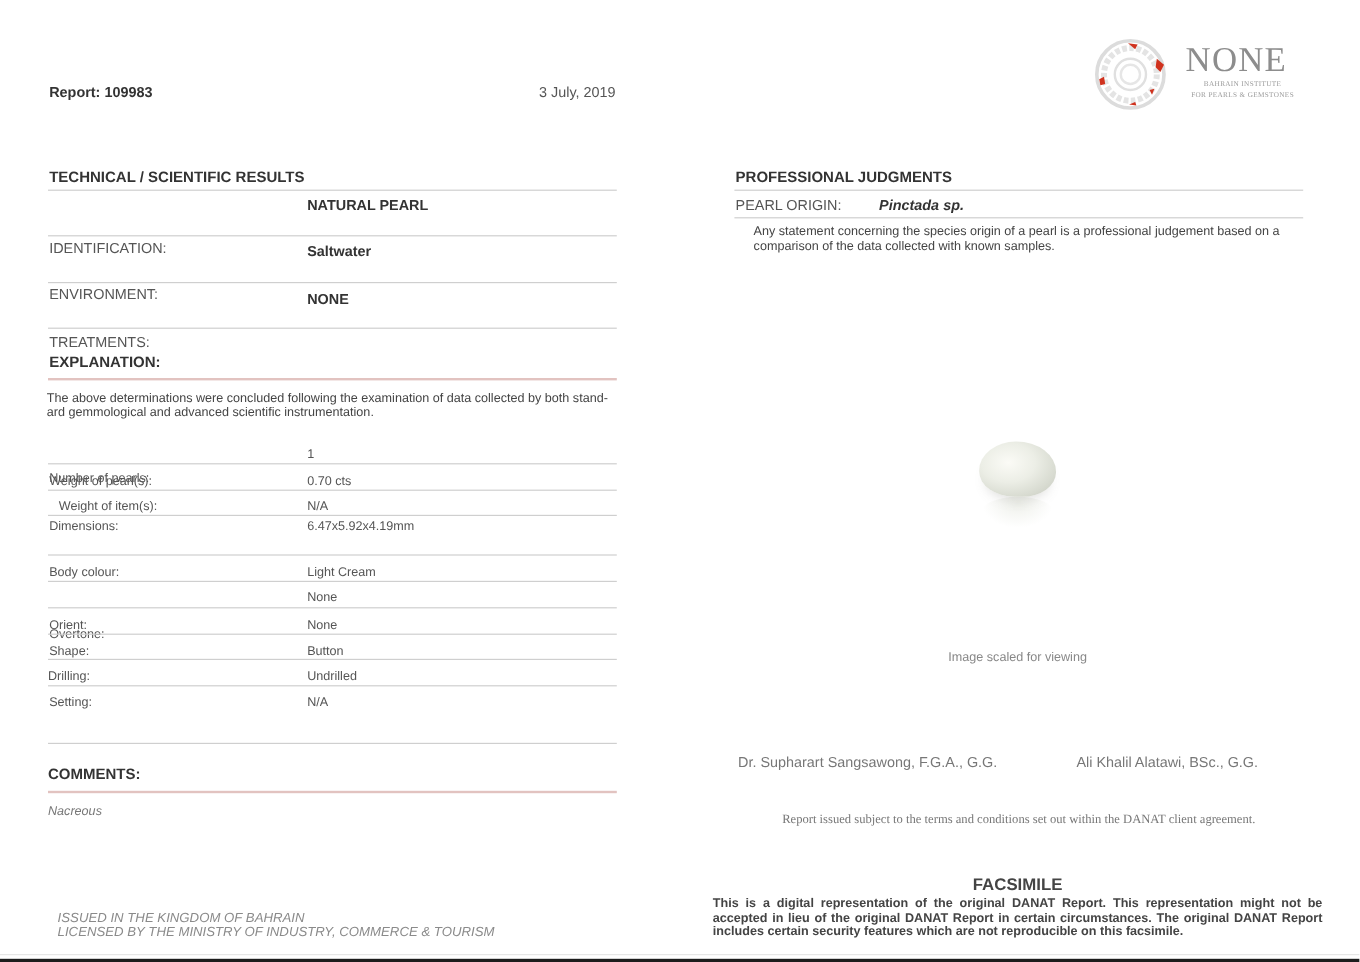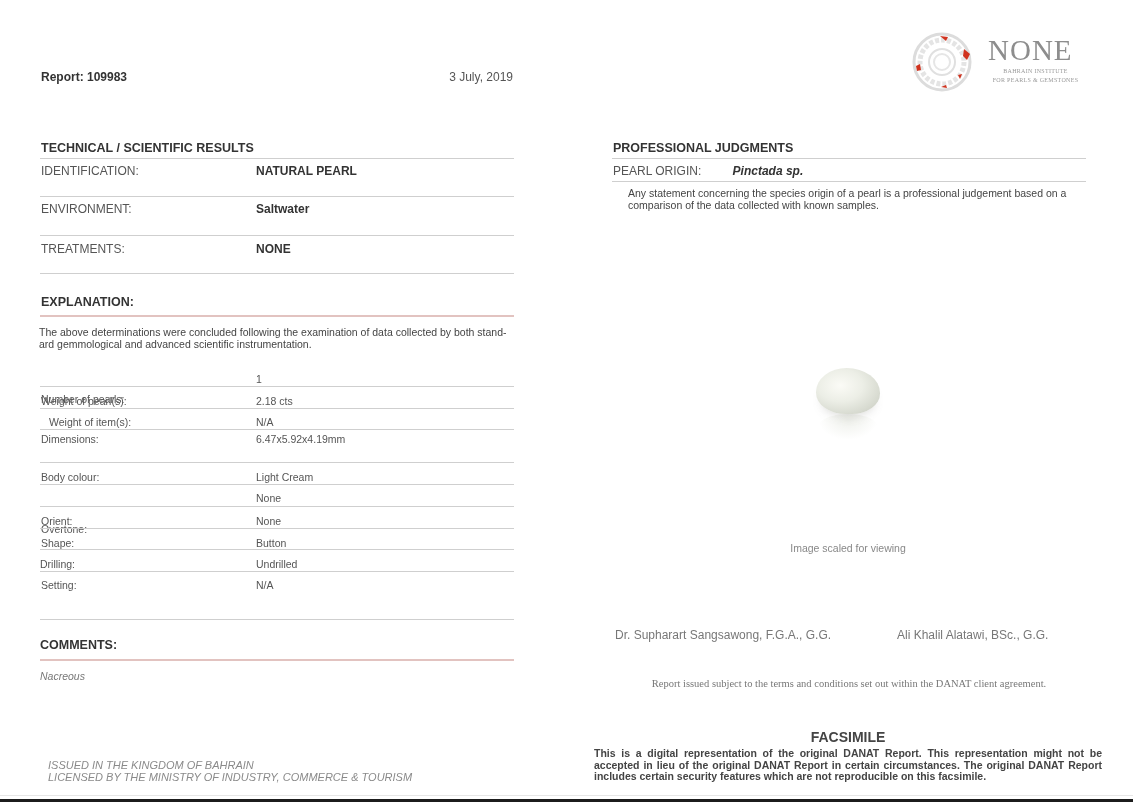--- a/index.html
+++ b/index.html
@@ -8,21 +8,21 @@
   .abs { position:absolute; }
   .report-no { left:41px; top:70px; font-size:12px; font-weight:bold; color:#333; }
   .report-date { left:440px; top:70px; width:73px; text-align:right; font-size:12px; color:#555; }
   .logo-word { left:988px; top:34px; font-family:"Liberation Serif", serif; font-size:29px; color:#8d8d8d; letter-spacing:1px; }
   .logo-sub { left:988px; top:67px; width:95px; text-align:center; font-family:"Liberation Serif", serif; font-size:6px; color:#9a9a9a; line-height:9px; letter-spacing:0.3px; }
 
   .sec-title { font-size:12.5px; font-weight:bold; color:#333; }
   .hr-gray { height:1px; background:#cfcfcf; }
   .hr-red { height:2px; background:#e2c3c0; }
 
-  .kv-label { font-size:12px; color:#555; }
+  .kv-label { font-size:12px; color:#555;margin-top:36px; }
   .kv-value { font-size:12px; font-weight:bold; color:#333; }
 
   .small-label { font-size:10.5px; color:#555; }
   .small-value { font-size:10.5px; color:#555; }
 
   .para { font-size:10.5px; color:#444; line-height:11.5px; }
 
   .footer-left { left:48px; top:759px; width:440px; text-align:left; font-size:11px; font-style:italic; color:#8a8a8a; line-height:12px; }
 
   .pearl { left:816px; top:368px; width:64px; height:46px; border-radius:48% 52% 44% 46% / 52% 54% 44% 46%;
@@ -81,21 +81,21 @@
 
 <div class="abs sec-title" style="left:41px;top:295px;">EXPLANATION:</div>
 <div class="abs hr-red" style="left:40px;top:315px;width:474px;"></div>
 <div class="abs para" style="left:39px;top:327px;width:478px;">The above determinations were concluded following the examination of data collected by both stand-ard gemmological and advanced scientific instrumentation.</div>
 
 <div class="abs small-label" style="left:41px;top:393px;">Number of pearls:</div>
 <div class="abs small-value" style="left:256px;top:373px;">1</div>
 <div class="abs hr-gray" style="left:40px;top:386px;width:474px;"></div>
 
 <div class="abs small-label" style="left:41px;top:395px;">Weight of pearl(s):</div>
-<div class="abs small-value" style="left:256px;top:395px;">2.18 cts</div>
+<div class="abs small-value" style="left:256px;top:395px;">0.70 cts</div>
 <div class="abs hr-gray" style="left:40px;top:408px;width:474px;"></div>
 
 <div class="abs small-label" style="left:49px;top:416px;">Weight of item(s):</div>
 <div class="abs small-value" style="left:256px;top:416px;">N/A</div>
 <div class="abs hr-gray" style="left:40px;top:429px;width:474px;"></div>
 
 <div class="abs small-label" style="left:41px;top:433px;">Dimensions:</div>
 <div class="abs small-value" style="left:256px;top:433px;">6.47x5.92x4.19mm</div>
 <div class="abs hr-gray" style="left:40px;top:462px;width:474px;"></div>
 

